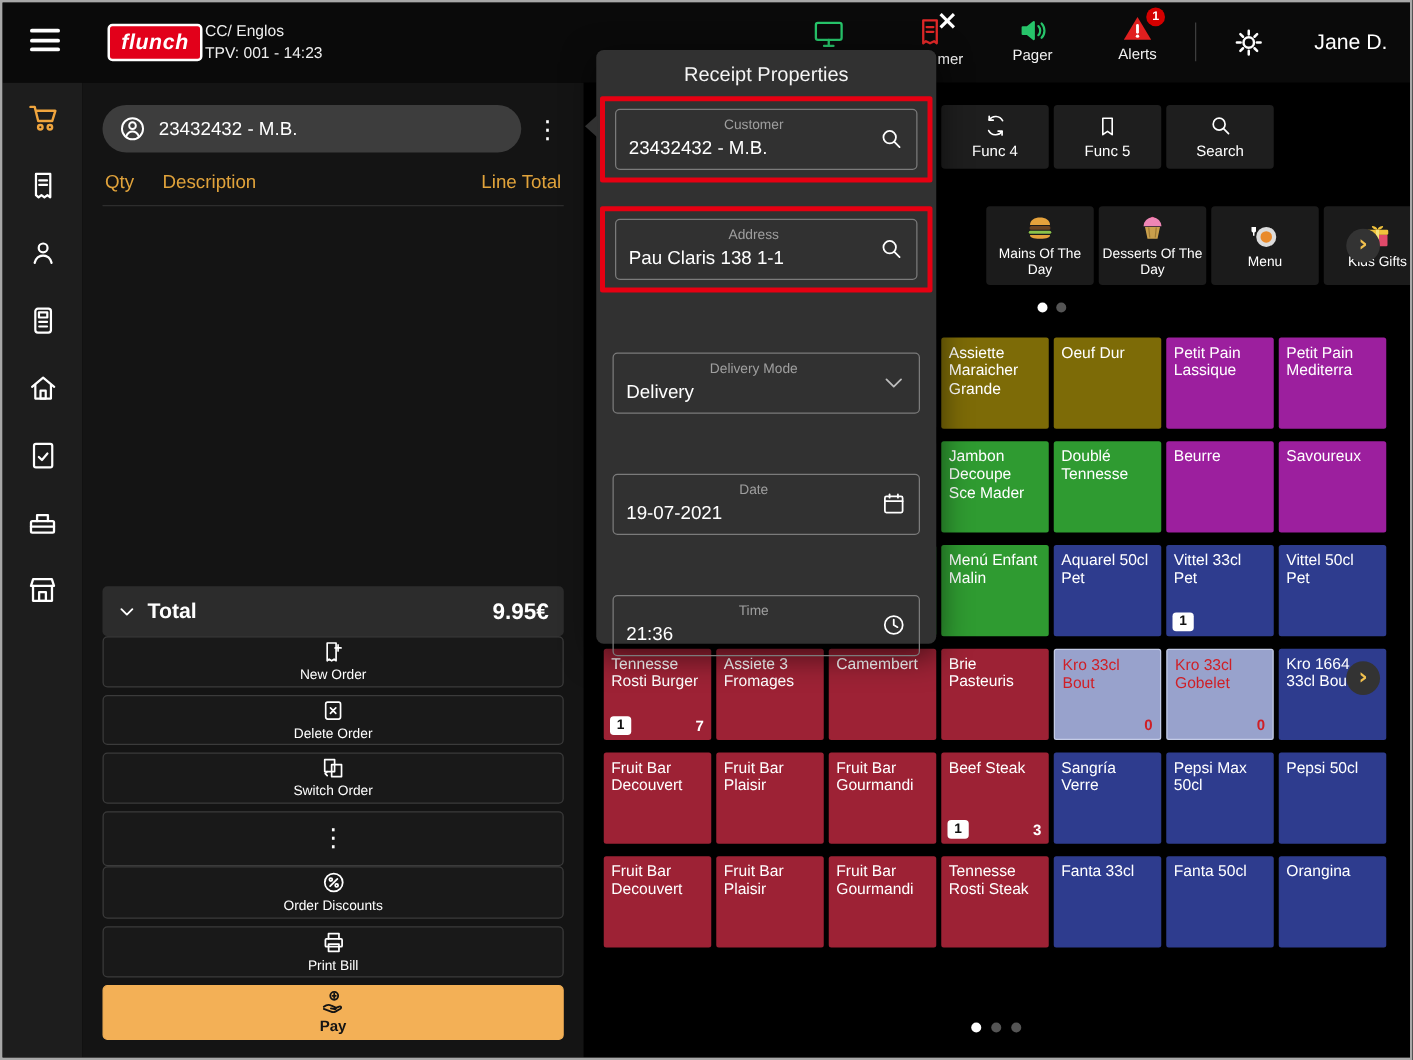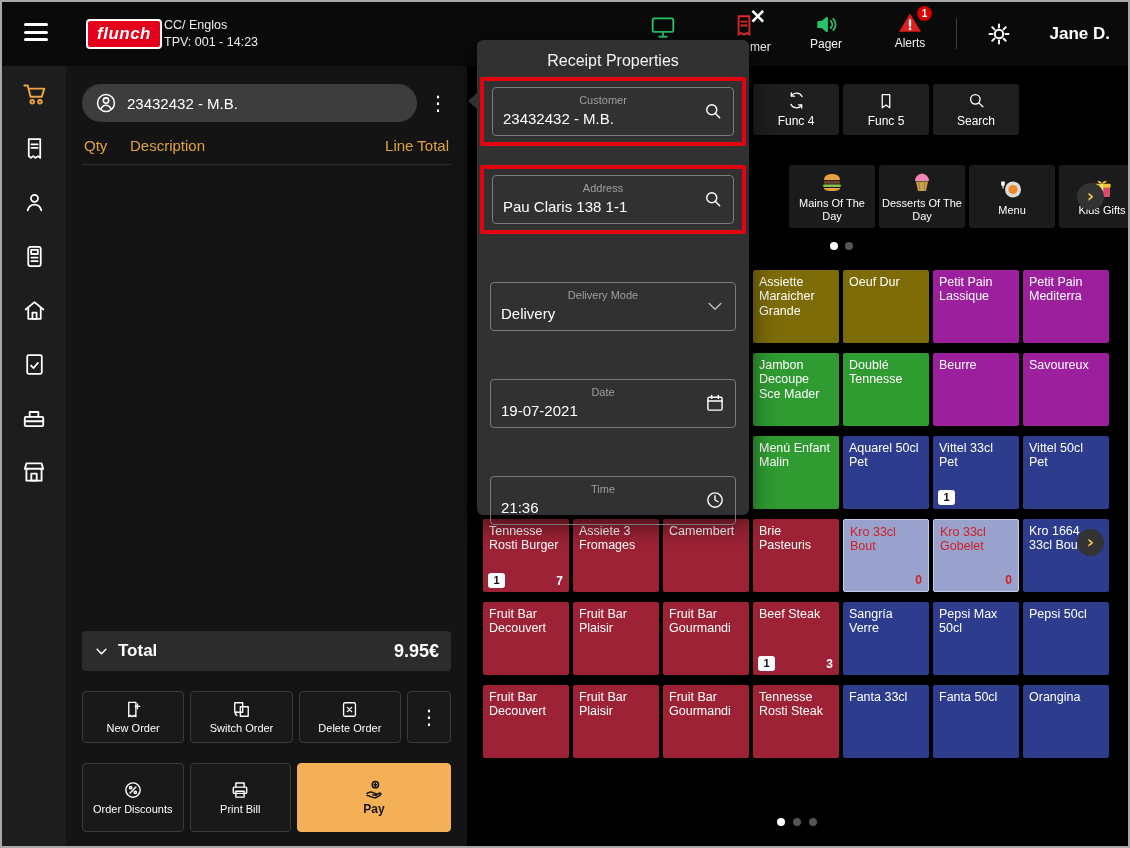--- a/index.html
+++ b/index.html
@@ -14,21 +14,21 @@
   .hamburger i{display:block;height:3px;background:#fff;border-radius:2px;margin:0 0 4.5px;}
   .logo{position:absolute;left:84px;top:17px;background:#e2001a;border:2px solid #fff;border-radius:4px;
         color:#fff;font-weight:bold;font-style:italic;font-size:17px;padding:3px 9px;letter-spacing:.5px;}
   .storeinfo{position:absolute;left:162px;top:15px;font-size:12.5px;line-height:1.35;color:#eee;}
   .tb-icon{position:absolute;}
   .tb-stack{position:absolute;width:56px;text-align:center;font-size:12px;color:#f2f2f2;}
   .tb-stack svg{margin:0 auto;}
   .alert-badge{position:absolute;top:-5px;right:6px;background:#d40000;border-radius:50%;width:15px;height:15px;
                font-size:10px;line-height:15px;color:#fff;font-weight:bold;text-align:center;}
   .tb-divider{position:absolute;left:954px;top:16px;width:1px;height:31px;background:#3d3d3d;}
-  .username{position:absolute;right:18px;top:22px;font-size:17px;color:#fff;font-weight:bold;}
+  .username{position:absolute;right:18px;top:22px;font-size:17px;color:#fff;}
   .cust-label{position:absolute;left:748px;top:38px;font-size:12px;color:#f2f2f2;}
   .close-x{position:absolute;left:747px;top:2px;z-index:40;font-size:21px;font-weight:bold;color:#fff;cursor:pointer;}
 
   
   .sidebar{position:absolute;top:64px;left:0;width:64px;bottom:0;background:#1d1d1d;display:flex;
            flex-direction:column;align-items:center;padding-top:13px;gap:24px;box-sizing:border-box;}
   .sb-item{width:30px;height:30px;display:flex;align-items:center;justify-content:center;cursor:pointer;}
   .sb-item.active svg{stroke:#f0a53e;}
 
   
@@ -39,21 +39,21 @@
         padding:0 13px;font-size:15px;cursor:pointer;}
   .kebab{width:26px;text-align:center;font-size:20px;color:#fff;cursor:pointer;line-height:38px;}
   .cols{display:flex;margin-top:15px;padding:0 2px 10px;border-bottom:1px solid #2d2d2d;color:#e1a33b;font-size:15px;}
   .col-qty{width:46px;}
   .col-desc{flex:1;}
   .col-total{text-align:right;}
   .order-list{flex:1;}
   .total-bar{background:#2c2c2c;border-radius:4px;height:40px;display:flex;align-items:center;gap:9px;
              padding:0 12px;font-size:17px;font-weight:bold;}
   .total-value{margin-left:auto;font-size:18px;}
-  .act-row{display:flex;gap:6px;margin-top:20px;}
+  .act-row{display:flex;gap:6px;margin-top:0;flex-direction:column;}
   .abtn{flex:1;background:#191919;border:1px solid #3b3b3b;border-radius:4px;height:52px;display:flex;
         flex-direction:column;align-items:center;justify-content:center;gap:3px;font-size:11px;color:#fff;
         text-align:center;cursor:pointer;padding:2px;box-sizing:border-box;line-height:1.15;}
   .act-row2 .abtn{height:69px;}
   .abtn.kebab-btn{flex:0 0 44px;font-size:20px;}
   .abtn.pay{flex:1.55;background:#f3b056;border-color:#f3b056;color:#141414;font-weight:bold;font-size:12px;}
   .abtn.pay svg{stroke:#141414;}
 
   
   .product-area{position:absolute;top:64px;left:465px;right:0;bottom:0;background:#000;}
@@ -260,32 +260,32 @@
       <button class="abtn">
         <svg class="ic" width="19" height="19" viewBox="0 0 24 24">
           <path d="M6 3h9v18l-2-1.6-2.5 1.6-2.5-1.6-2 1.6z"></path>
             <line x1="17" y1="5" x2="17" y2="11"></line>
             <line x1="14" y1="8" x2="20" y2="8"></line>
         </svg>
         <span>New Order</span>
       </button>
       <button class="abtn">
         <svg class="ic" width="19" height="19" viewBox="0 0 24 24">
+          <rect x="4.5" y="3.5" width="15" height="17" rx="2"></rect>
+            <path d="M9.3 9.3l5.4 5.4M14.7 9.3l-5.4 5.4"></path>
+        </svg>
+        <span>Delete Order</span>
+      </button>
+      <button class="abtn">
+        <svg class="ic" width="19" height="19" viewBox="0 0 24 24">
           <rect x="3.5" y="3.5" width="10" height="12"></rect>
             <rect x="10.5" y="8.5" width="10" height="12"></rect>
             <path d="M6 19.5l-2 -2 2 -2"></path>
         </svg>
         <span>Switch Order</span>
-      </button>
-      <button class="abtn">
-        <svg class="ic" width="19" height="19" viewBox="0 0 24 24">
-          <rect x="4.5" y="3.5" width="15" height="17" rx="2"></rect>
-            <path d="M9.3 9.3l5.4 5.4M14.7 9.3l-5.4 5.4"></path>
-        </svg>
-        <span>Delete Order</span>
       </button>
       <button class="abtn kebab-btn glyph">⋮</button>
     </div>
 
     <div class="act-row act-row2">
       <button class="abtn">
         <svg class="ic" width="20" height="20" viewBox="0 0 24 24">
           <circle cx="12" cy="12" r="8.6"></circle>
             <line x1="8.5" y1="15.5" x2="15.5" y2="8.5"></line>
             <circle cx="9.2" cy="9.2" r="1.4"></circle>

